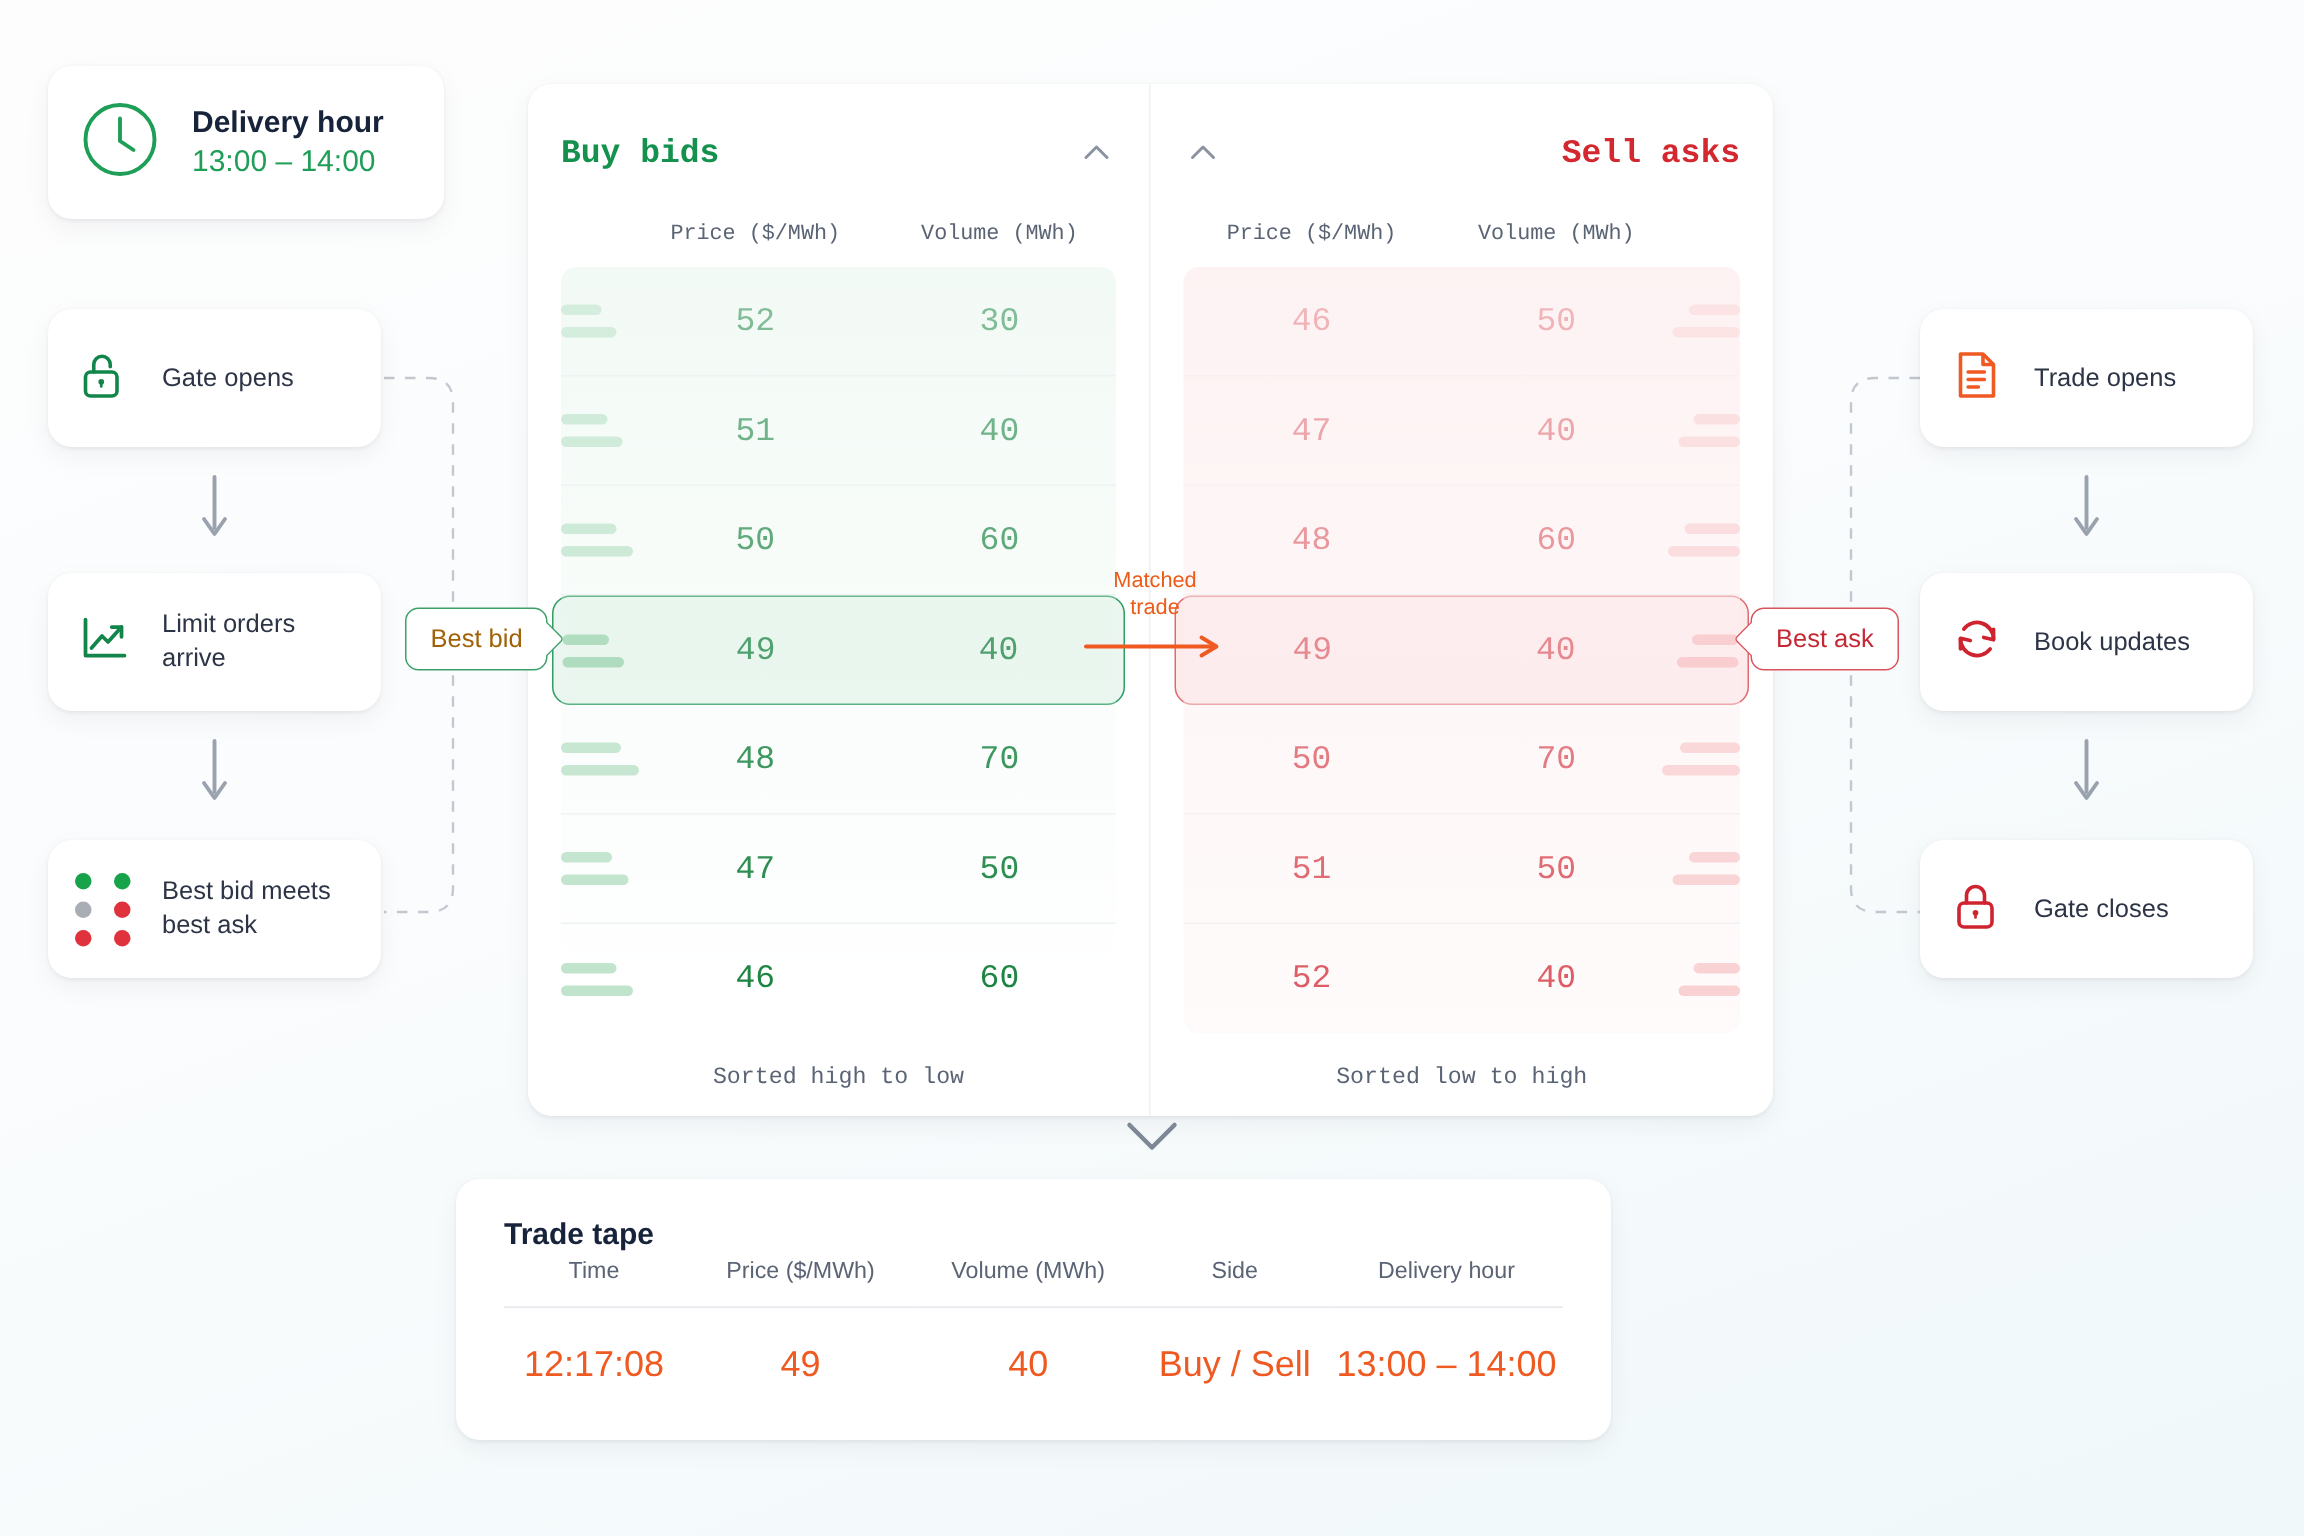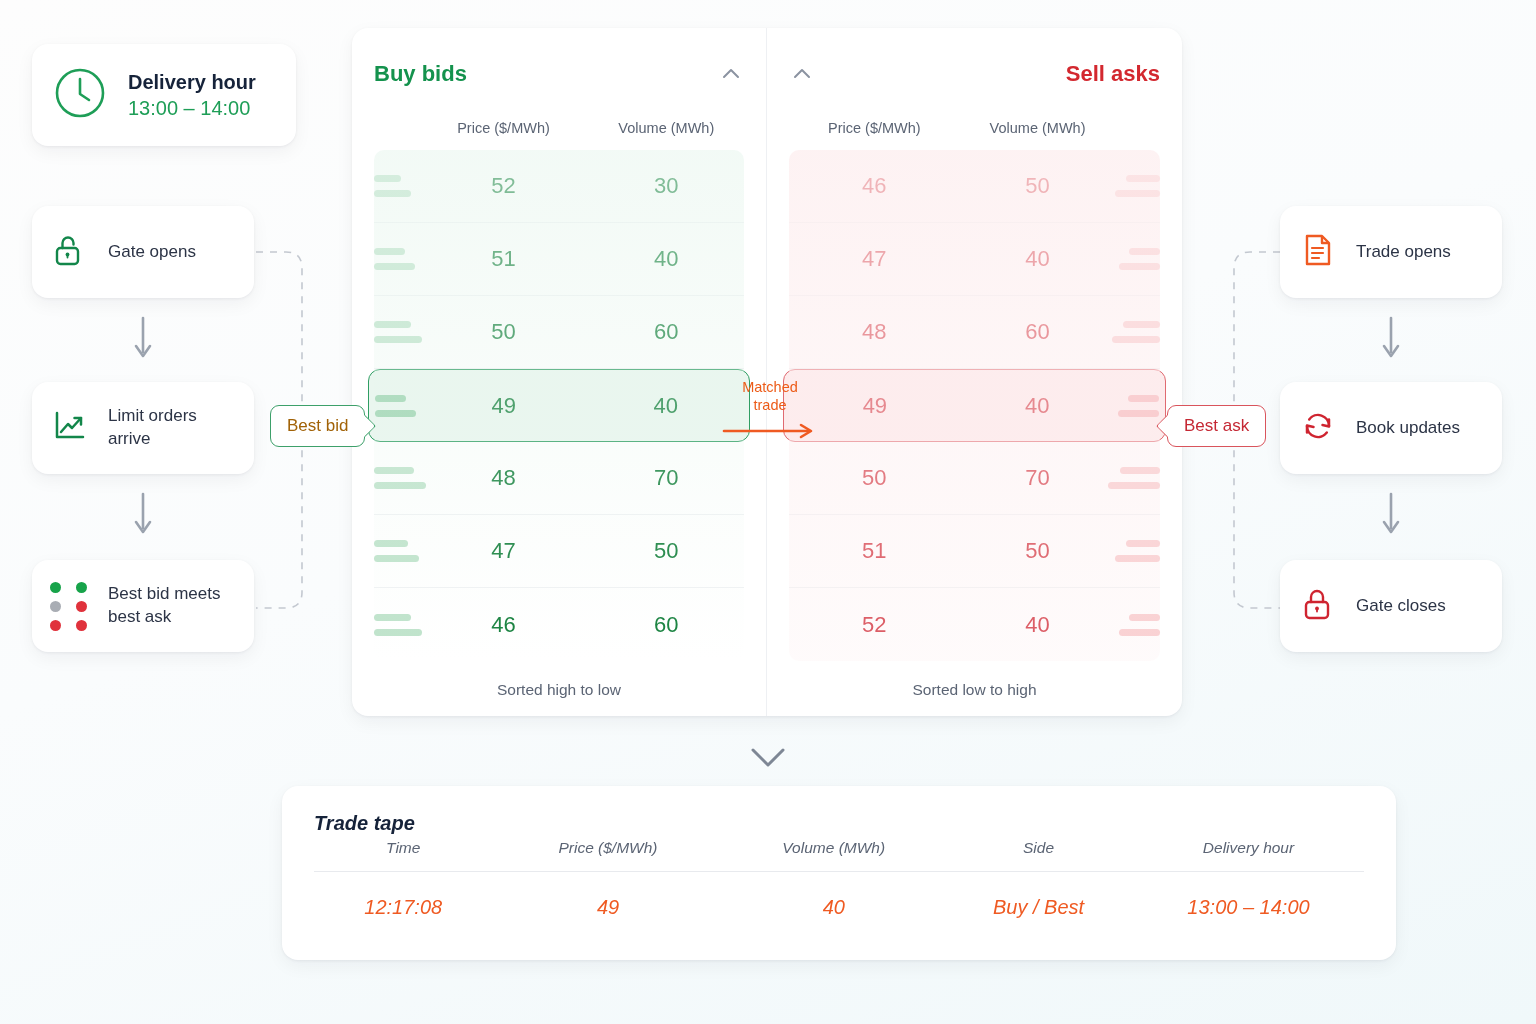--- a/index.html
+++ b/index.html
@@ -46,22 +46,22 @@
   .arrow-down { position: absolute; width: 22px; height: 46px; }
   #arrow-l-1 { left: 132px; top: 316px; }
   #arrow-l-2 { left: 132px; top: 492px; }
   #arrow-r-1 { left: 1380px; top: 316px; }
   #arrow-r-2 { left: 1380px; top: 492px; }
 
   .dash-bracket { position: absolute; }
 
   
   #order-book {
-    left: 352px; top: 28px; width: 830px; height: 688px;
-    display: flex; padding: 0;
+    left: 352px; top: 56px; width: 830px; height: 688px;
+    display: flex; padding: 0; font-family: Liberation Mono, monospace;
   }
   .book-side { width: 50%; position: relative; padding: 0 22px; }
   .book-side.bids { border-right: 1px solid #eef0f3; }
 
   .book-head {
     height: 78px; display: flex; align-items: center; padding-top: 14px;
   }
   .book-title { font-size: 22px; font-weight: bold; }
   .book-title.buy { color: #14924d; }
   .book-title.sell { color: #d3282f; }
@@ -153,30 +153,30 @@
     border-bottom-left-radius: 3px;
   }
 
   
   #book-chevron-down {
     position: absolute; left: 745px; top: 740px; width: 46px; height: 34px;
   }
 
   
   #trade-tape {
-    left: 282px; top: 786px; width: 1114px; height: 174px; padding: 26px 32px 0; font-style: italic;
+    left: 304px; top: 786px; width: 770px; height: 174px; padding: 26px 32px 0;
   }
   #trade-tape .tt-title { font-size: 20px; font-weight: bold; color: #16233a; }
   #trade-tape table { width: 100%; border-collapse: collapse; margin-top: 4px; }
   #trade-tape th {
     font-size: 15.5px; font-weight: normal; color: #5b6474;
     padding-bottom: 14px; border-bottom: 1px solid #e8eaee;
   }
   #trade-tape td {
-    font-size: 20px; color: #ef5a22; padding-top: 24px; text-align: center;
+    font-size: 24px; color: #ef5a22; padding-top: 24px; text-align: center;
   }
   #trade-tape th:nth-child(1), #trade-tape td:nth-child(1) { width: 17%; }
   #trade-tape th:nth-child(2), #trade-tape td:nth-child(2) { width: 22%; }
   #trade-tape th:nth-child(3), #trade-tape td:nth-child(3) { width: 21%; }
   #trade-tape th:nth-child(4), #trade-tape td:nth-child(4) { width: 18%; }
   #trade-tape th:nth-child(5), #trade-tape td:nth-child(5) { width: 22%; }
 
   .dots-grid { display: grid; grid-template-columns: 14px 14px; gap: 8px 12px; }
   .dot { width: 11px; height: 11px; border-radius: 50%; }
 </style>
@@ -474,18 +474,18 @@
           <th>Volume (MWh)</th>
           <th>Side</th>
           <th>Delivery hour</th>
         </tr>
       </thead>
     <tbody id="tt-body">
         <tr>
           <td>12:17:08</td>
           <td>49</td>
           <td>40</td>
-          <td>Buy / Best</td>
+          <td>Buy / Sell</td>
           <td>13:00 – 14:00</td>
         </tr>
       </tbody>
   </table>
 </div>
 
 </body></html>

